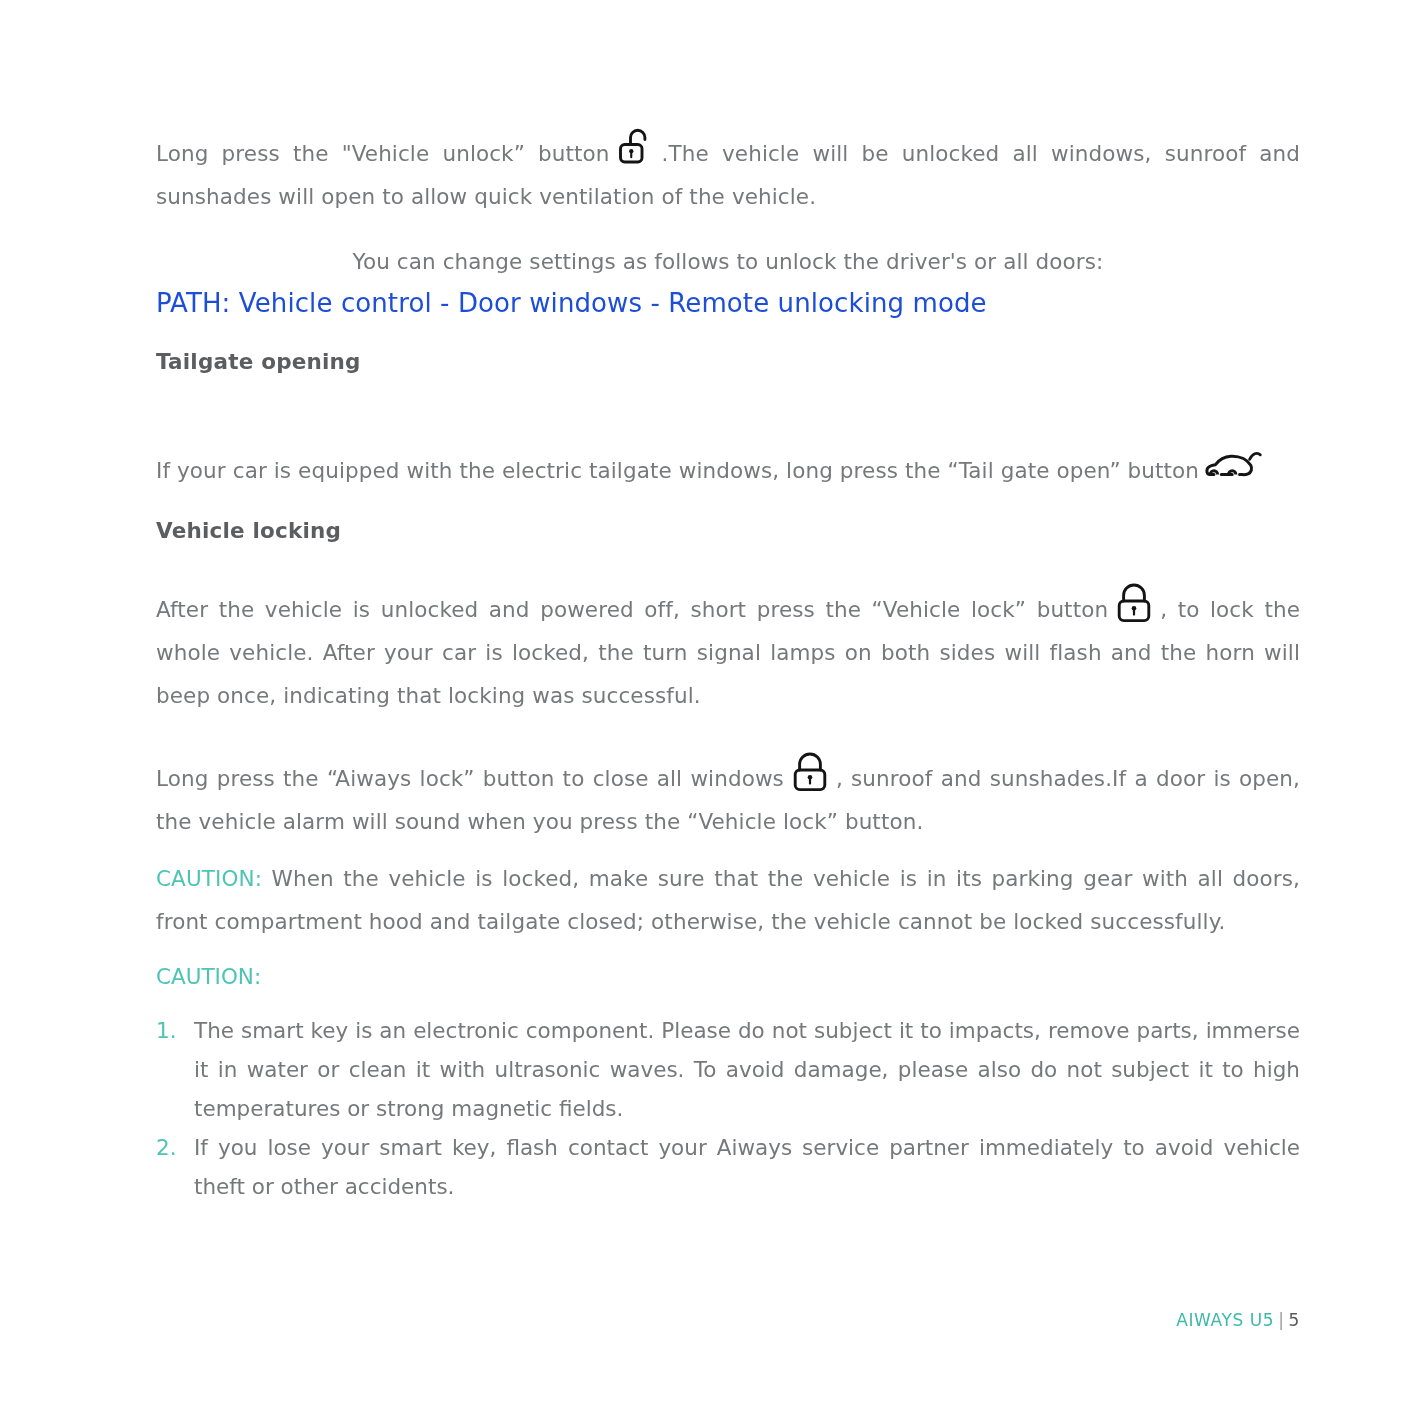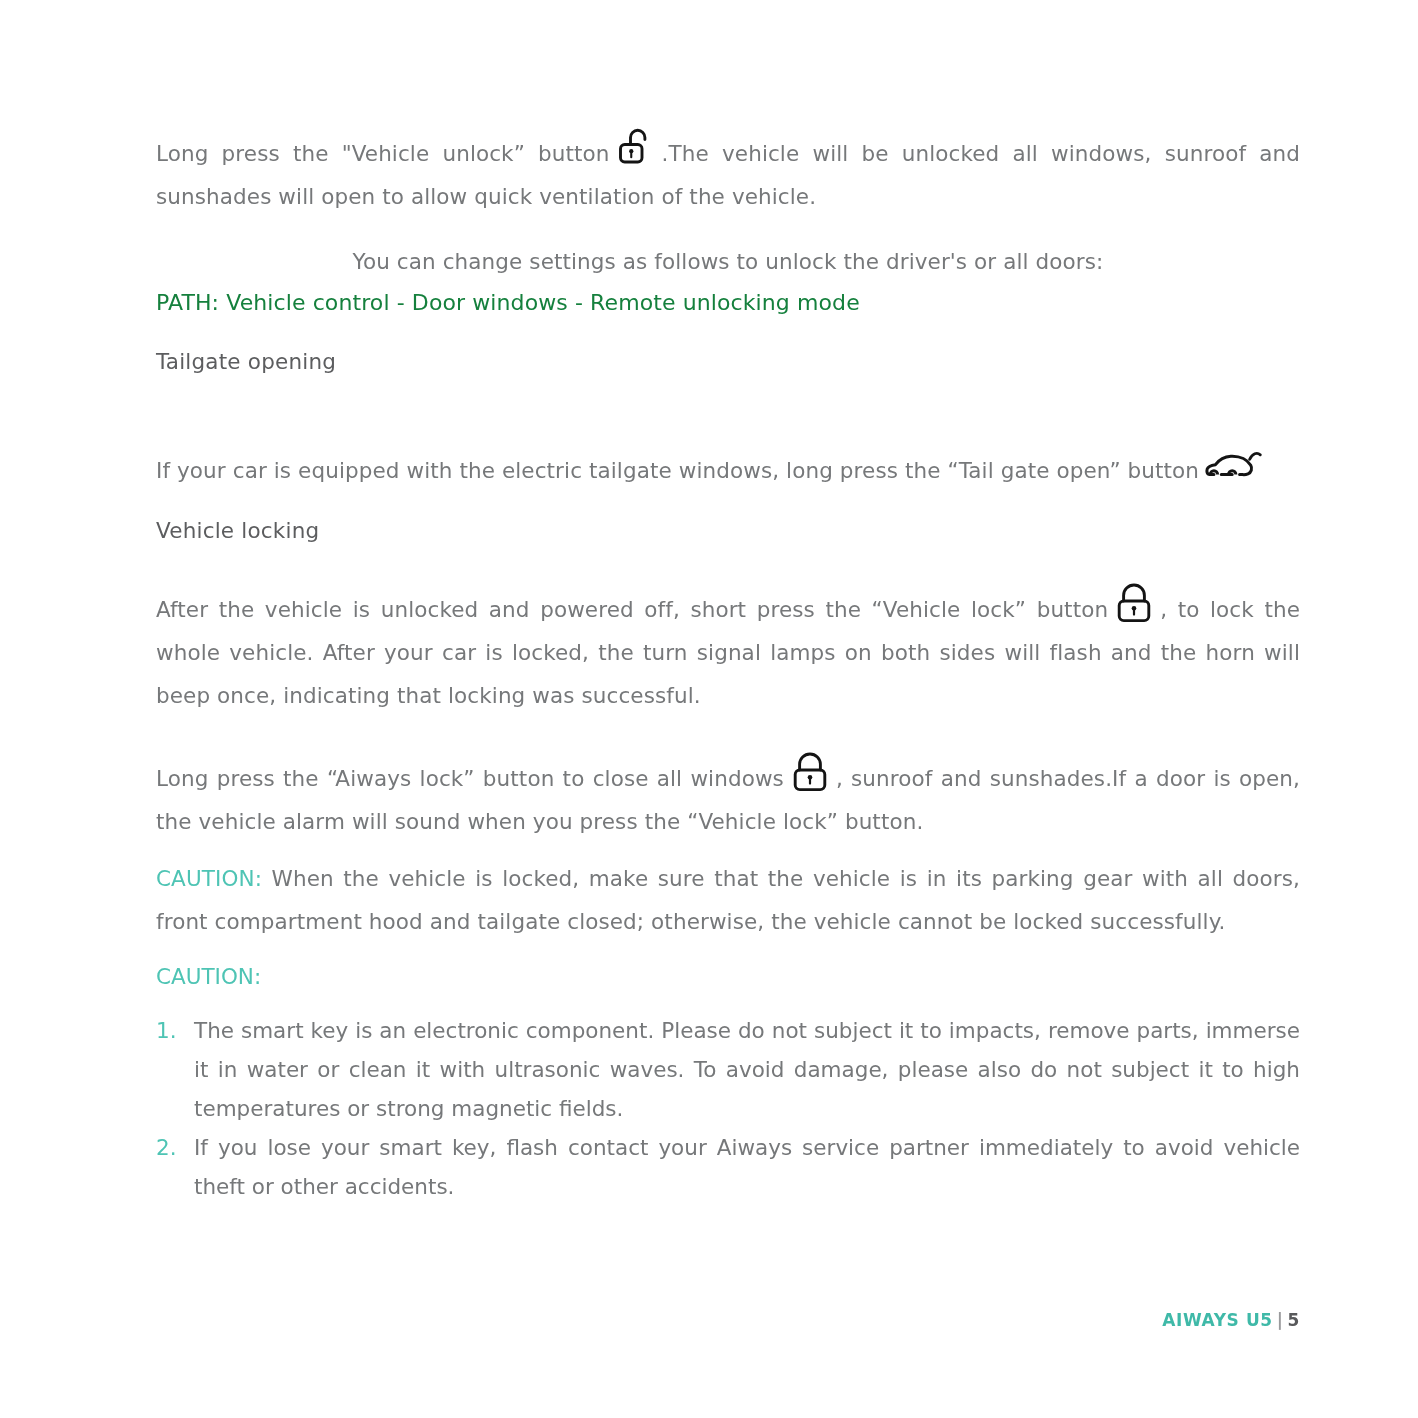--- a/index.html
+++ b/index.html
@@ -37,29 +37,29 @@
     text-align: center;
   }
   .gap-sm { height: 14px; }
   .gap-md { height: 22px; }
   .gap-xl { height: 34px; }
 
   h3.section-heading {
     margin: 0;
     font-size: 21.5px;
     line-height: 34px;
-    font-weight: normal;
+    font-weight: bold;
     color: #5c5d5f;
     letter-spacing: 0.2px;
   }
   .path-line {
     margin: 0;
-    font-size: 22px;
+    font-size: 26px;
     line-height: 40px;
-    color: #15803d;
+    color: #1d4ed8;
     letter-spacing: 0.1px;
   }
   .caution-label {
     color: #4ec4b4;
   }
   .caution-only {
     margin: 0;
     font-size: 21.5px;
     line-height: 40px;
     color: #4ec4b4;
@@ -102,21 +102,21 @@
   .icon-tailgate { width: 52px; height: 34px; vertical-align: -6px; }
   .icon-tailgate-lg { width: 58px; height: 38px; vertical-align: -7px; }
   .icon-inline svg { display: block; width: 100%; height: 100%; }
 
   
   .footer {
     position: absolute;
     right: 118px;
     bottom: 88px;
     font-size: 17px;
-    font-weight: bold;
+    font-weight: normal;
     letter-spacing: 0.6px;
     white-space: nowrap;
   }
   .footer .brand { color: #3fb9a8; }
   .footer .sep { color: #9a9b9d; margin: 0 4px; }
   .footer .pagenum { color: #58595b; }
 </style>
 </head>
 <body>
 

